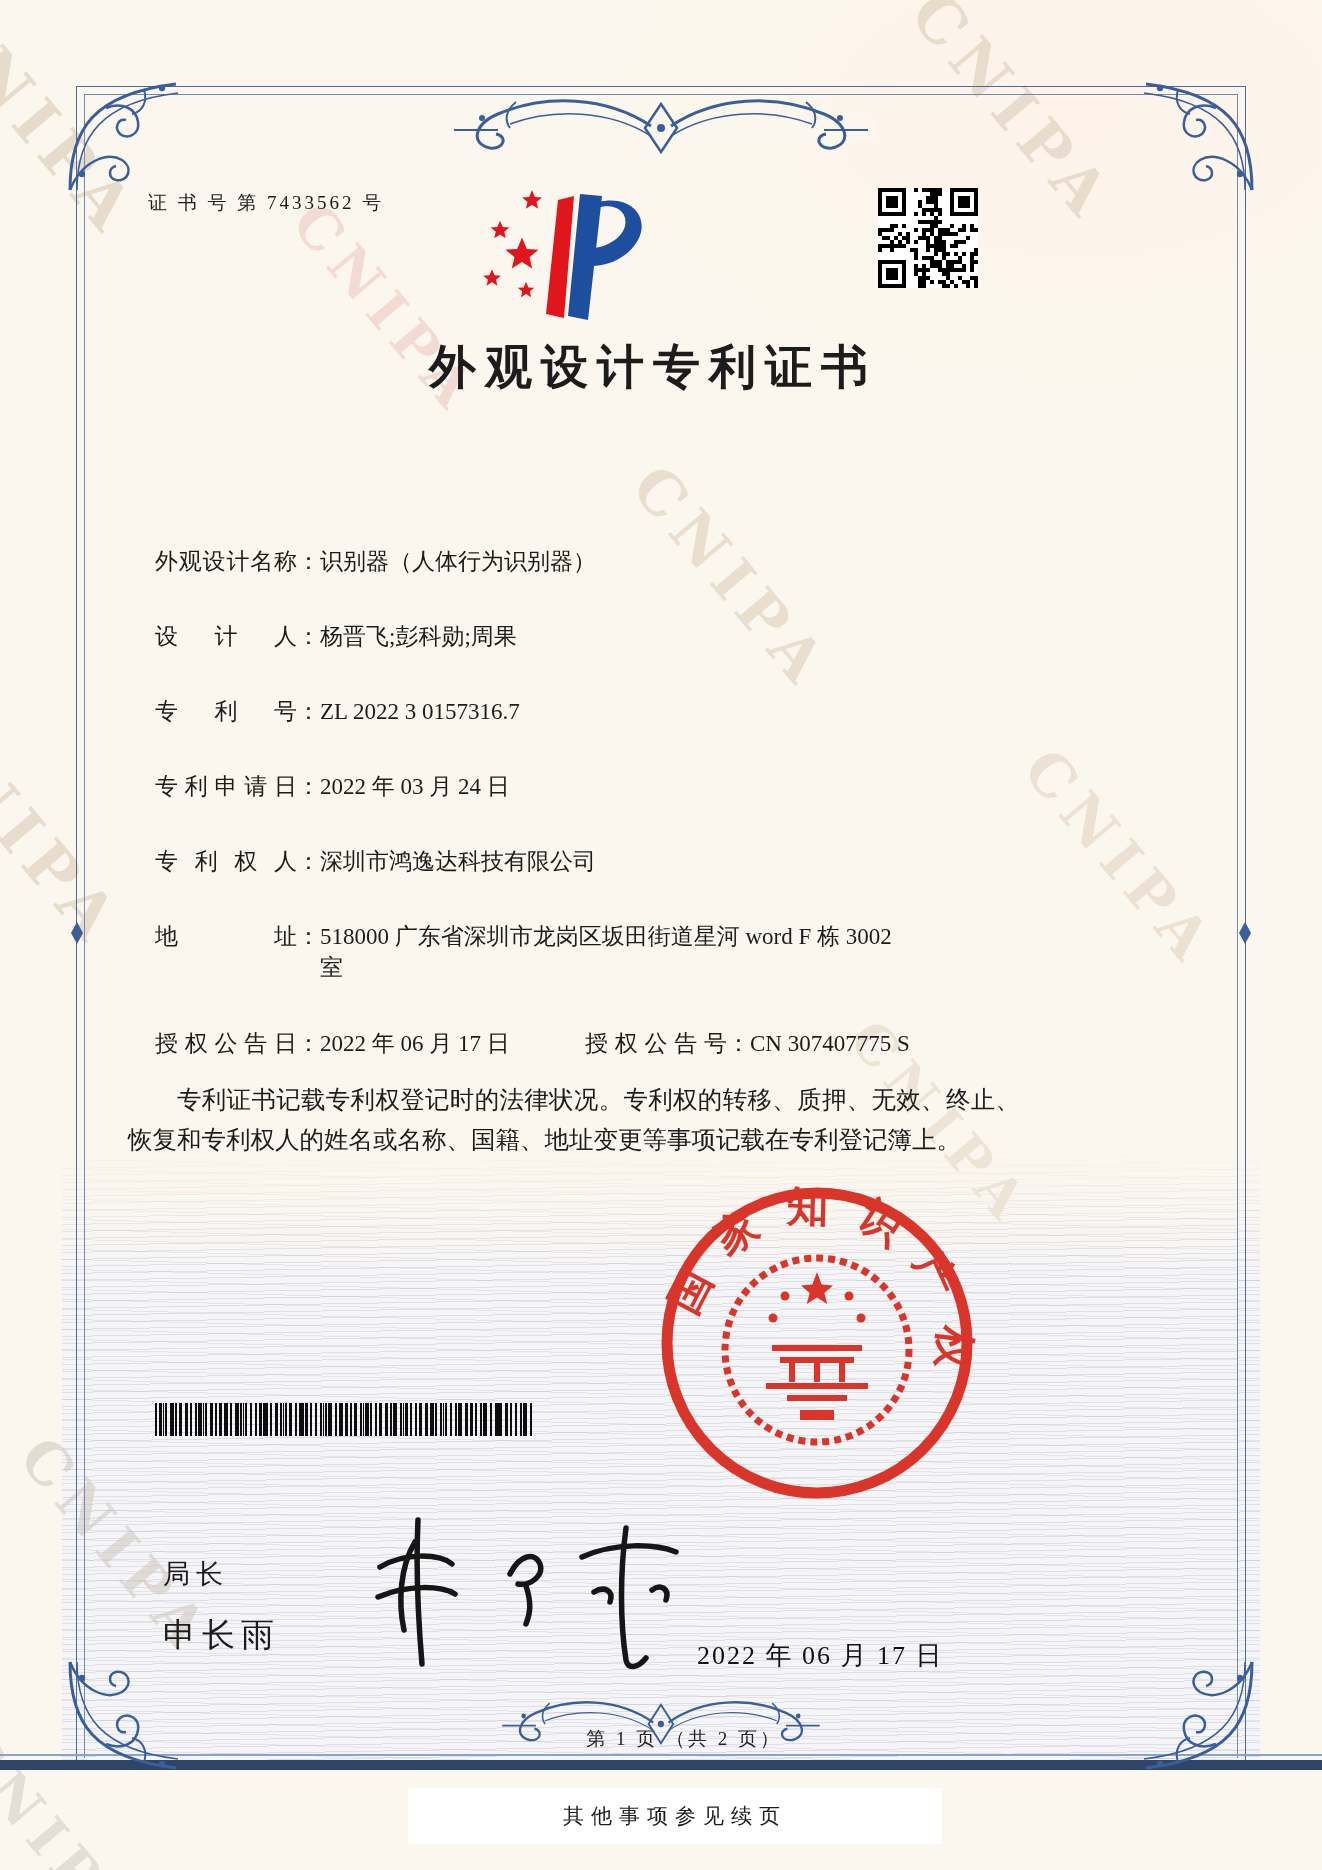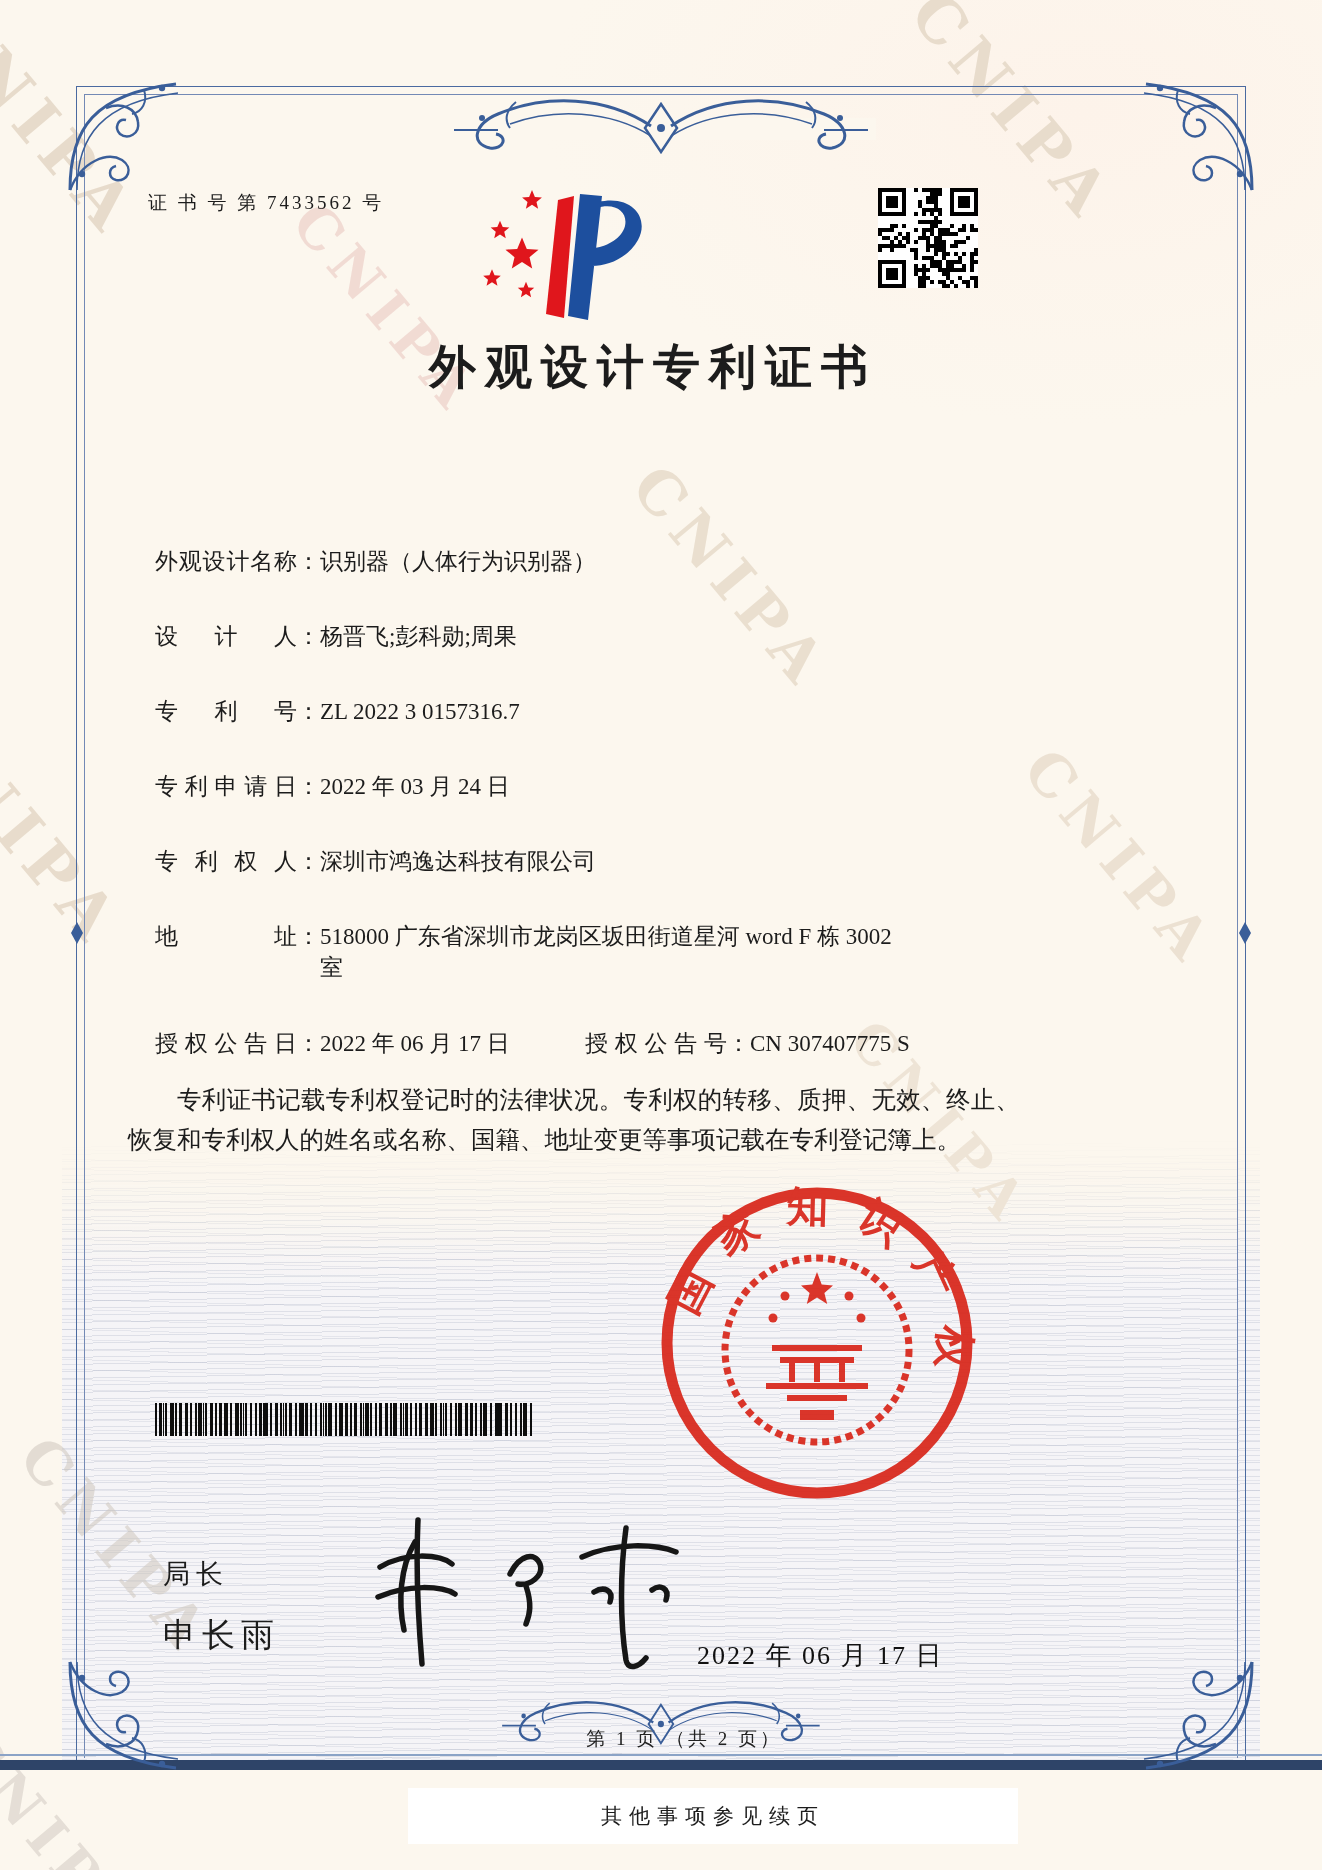--- a/index.html
+++ b/index.html
@@ -61,21 +61,21 @@
       repeating-linear-gradient(90deg,#0d0d0d 0 1px,rgba(0,0,0,0) 1px 8px),
       repeating-linear-gradient(90deg,rgba(0,0,0,0) 0 4px,#0d0d0d 4px 6px,rgba(0,0,0,0) 6px 13px);}
   .signer-title{position:absolute; left:163px; top:1556px; z-index:3;
     font-family:"Liberation Sans","DejaVu Sans",sans-serif; font-size:27px; letter-spacing:6px;}
   .signer-name{position:absolute; left:163px; top:1613px; z-index:3;
     font-family:"Liberation Sans","DejaVu Sans",sans-serif; font-size:33px; letter-spacing:6px;}
   .signature{position:absolute; left:360px; top:1512px; z-index:4;}
   .seal{position:absolute; left:652px; top:1178px; z-index:4; opacity:.93;}
   .seal-date{position:absolute; left:697px; top:1638px; z-index:5; font-size:26px; letter-spacing:2px; color:#111;}
   .page-no{position:absolute; left:0; right:0; top:1726px; z-index:6; text-align:center; font-size:19px; letter-spacing:3px; color:#222;padding-left:46px;}
-  .cont-strip{position:absolute; left:408px; top:1788px; width:610px; height:56px; background:#ffffff; z-index:6;
+  .cont-strip{position:absolute; left:408px; top:1788px; width:534px; height:56px; background:#ffffff; z-index:6;
     display:flex; align-items:center; justify-content:center;}
   .cont-text{font-size:21px; letter-spacing:7px;}
 </style>
 </head>
 <body>
 
 <div class="page">
 
   <div class="waves"></div>
 

